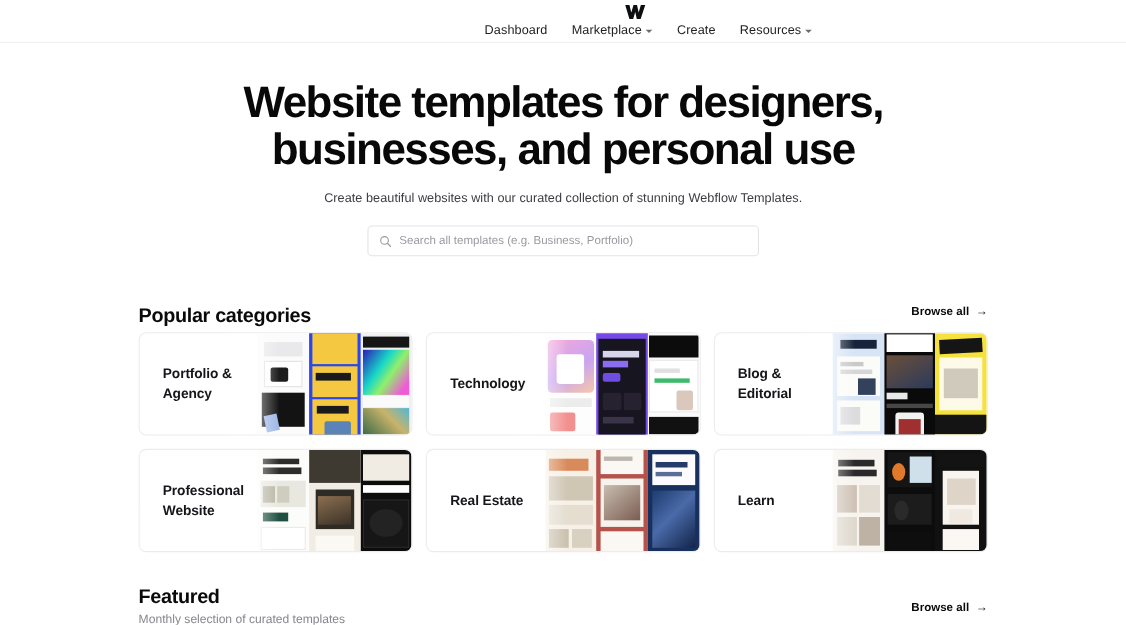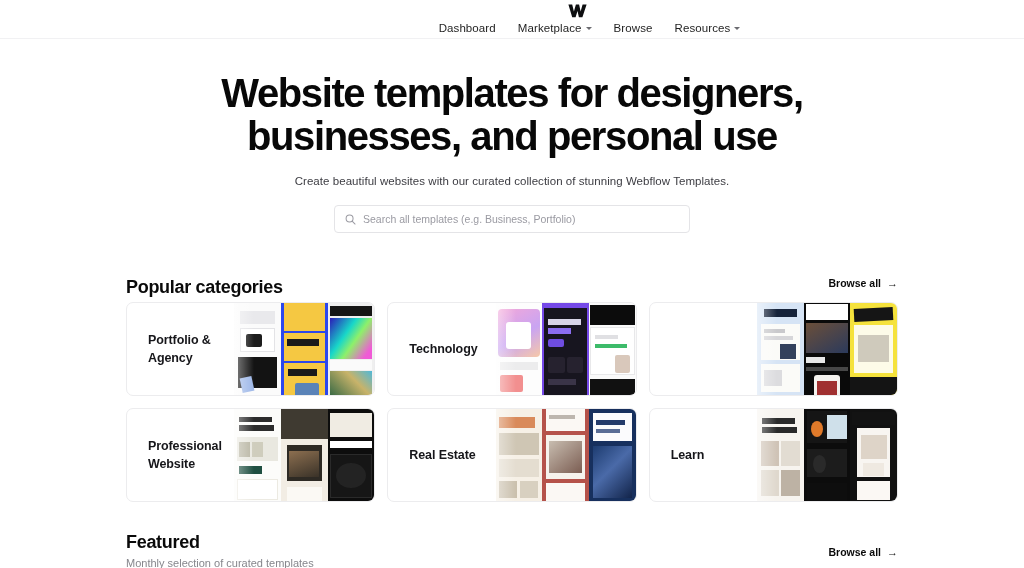--- a/index.html
+++ b/index.html
@@ -181,21 +181,21 @@
 
   <div class="nav-links">
     <div class="nav-link">
       <span>Dashboard</span>
     </div>
     <div class="nav-link">
       <span>Marketplace</span>
       <span class="caret"></span>
     </div>
     <div class="nav-link">
-      <span>Browse</span>
+      <span>Create</span>
     </div>
     <div class="nav-link">
       <span>Resources</span>
       <span class="caret"></span>
     </div>
   </div>
 
 </div>
 
 <div class="hero">
@@ -277,20 +277,22 @@
           <div class="blk" style="left:2%;top:26%;width:96%;height:52%;background:#ffffff;border:1px solid #e8e8ea;"></div>
           <div class="blk" style="left:12%;top:34%;width:50%;height:5%;background:#e0e0e3;"></div>
           <div class="blk" style="left:12%;top:44%;width:70%;height:5%;background:#3dbb6a;"></div>
           <div class="blk" style="left:56%;top:56%;width:32%;height:20%;background:#d9c8bb;border-radius:2px;"></div>
           <div class="blk" style="left:2%;top:82%;width:96%;height:18%;background:#111;"></div>
         </div>
       </div>
     </div>
 
     <div class="card">
+      <div class="card-label">Blog &amp;
+Editorial</div>
       <div class="thumbs">
         <div class="th" style="background:#d6e4f5;">
           <div class="blk" style="left:14%;top:6%;width:72%;height:9%;background:#16233a;"></div>
           <div class="blk" style="left:8%;top:22%;width:84%;height:40%;background:#fbfbf8;"></div>
           <div class="blk" style="left:14%;top:28%;width:46%;height:4%;background:#c9c9cc;"></div>
           <div class="blk" style="left:14%;top:36%;width:64%;height:4%;background:#d6d6d9;"></div>
           <div class="blk" style="left:50%;top:44%;width:34%;height:16%;background:#33415c;"></div>
           <div class="blk" style="left:8%;top:66%;width:84%;height:30%;background:#fbfbf8;"></div>
           <div class="blk" style="left:14%;top:72%;width:40%;height:18%;background:#dcdcdf;"></div>
         </div>

